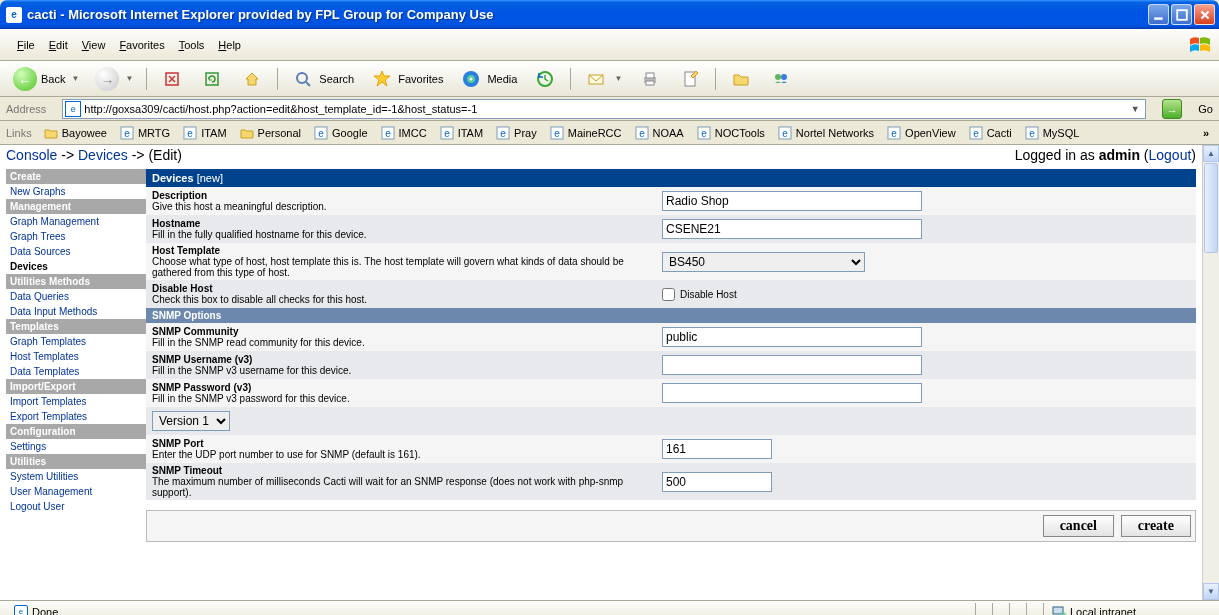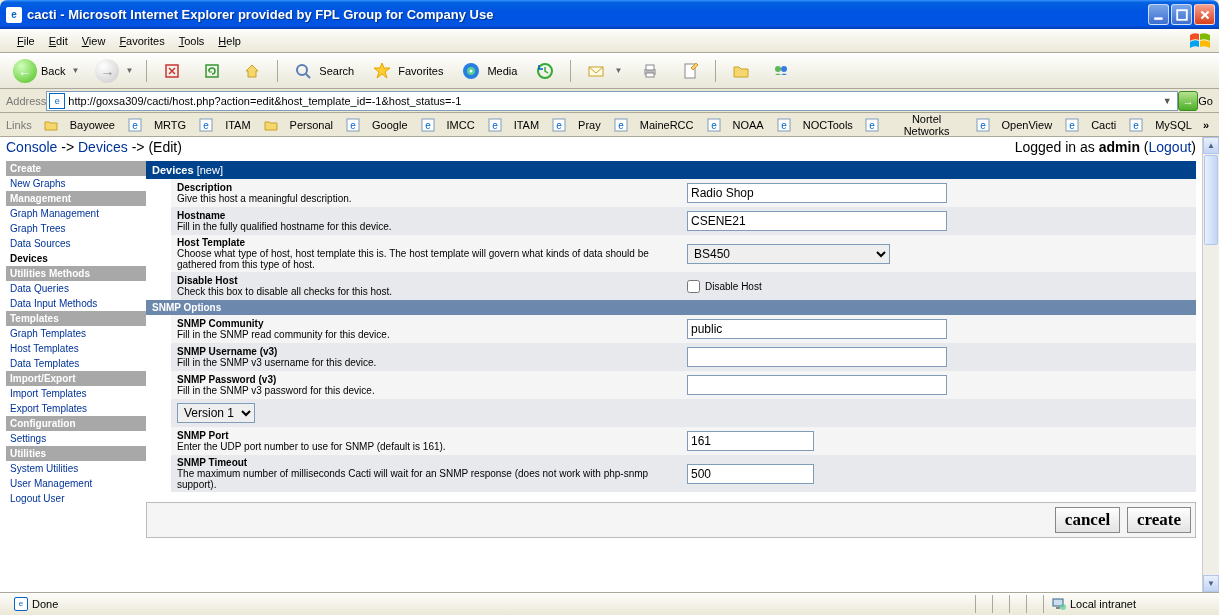--- a/index.html
+++ b/index.html
@@ -9,48 +9,48 @@
   .titlebar { height: 29px; background: linear-gradient(to bottom, #3a93ff 0%, #0262e0 8%, #0054e3 40%, #0054e3 88%, #003bb0 100%); display: flex; align-items: center; padding: 0 4px 0 6px; color: white; font-size: 13px; font-weight: bold; border-radius: 7px 7px 0 0; }
   .titlebar .icon { width: 16px; height: 16px; background: #fff; margin-right: 5px; border-radius: 2px; display:flex; align-items:center; justify-content:center; font-size:10px; color:#06c;}
   .titlebar .title { flex: 1; text-shadow: 1px 1px 1px rgba(0,0,0,.4);}
   .winbtns { display: flex; gap: 2px; }
   .winbtn { width: 21px; height: 21px; border-radius: 3px; border: 1px solid rgba(255,255,255,.7); display: flex; align-items: center; justify-content: center; font-family: Marlett, sans-serif; }
   .winbtn.min, .winbtn.max { background: linear-gradient(to bottom, #7ba7e8, #3d6fcf); }
   .winbtn.close { background: linear-gradient(to bottom, #f5a08e, #d9401c); }
   .winbtn svg { width: 12px; height: 12px; }
   
   
-  .menubar { height: 24px; background: linear-gradient(#fdfdfb,#ece9d8); border-bottom: 1px solid #aca899; display: flex; align-items: center; padding-left: 10px; }
+  .menubar { height: 32px; background: linear-gradient(#fdfdfb,#ece9d8); border-bottom: 1px solid #aca899; display: flex; align-items: center; padding-left: 10px; }
   .menubar .item { padding: 3px 7px; text-decoration: underline; text-decoration-color: transparent;}
   .menubar .item::first-letter { text-decoration: underline; }
   .menubar .logo { margin-left: auto; width: 38px; height: 22px; display:flex; align-items:center; justify-content:center;}
   
   
   .toolbar { height: 36px; background: linear-gradient(#fff,#e9e7d7); border-bottom: 1px solid #aca899; display: flex; align-items: center; padding: 0 6px; gap: 2px; }
   .tbtn { display: flex; align-items: center; gap: 4px; padding: 2px 6px; border: 1px solid transparent; border-radius: 3px; }
   .tsep { width: 1px; height: 22px; background: #aca899; margin: 0 4px; }
   .tbtn .ico { width: 24px; height: 24px; display: flex; align-items: center; justify-content: center; border-radius: 50%; font-size: 14px;}
   .ico-green { background: radial-gradient(circle at 35% 30%, #cfffb9, #4fbf1e); color: white;}
   .ico-gray { background: radial-gradient(circle at 35% 30%, #fff, #c8c8c8); color: #888;}
   .ico-plain { width:20px; height:20px; border-radius:0;}
   .dropdown-caret { font-size: 8px; color: #666; margin-left:2px;}
   
   
-  .addrbar { height: 24px; background: #ece9d8; border-bottom: 1px solid #aca899; display: flex; align-items: center; padding: 0 6px; gap: 0; }
+  .addrbar { height: 24px; background: #ece9d8; border-bottom: 1px solid #aca899; display: flex; align-items: center; padding: 0 6px; gap: 16px; }
   .addrbar .lbl { color: #777;}
   .addrbar .addrbox { flex: 1; height: 20px; background: white; border: 1px solid #7f9db9; display: flex; align-items: center; padding: 0 2px; }
   .addrbar .addrbox .favicon { width: 16px; height: 16px; margin-right: 3px; background:#fff; border:1px solid #06c; display:flex;align-items:center;justify-content:center;font-size:9px;color:#06c;}
   .addrbar .addrbox .url { flex: 1; font-size: 11px;}
   .addrbar .addrbox .dd { width: 16px; text-align: center; color: #555; font-size:9px;}
   .gobtn { width: 20px; height: 20px; background: linear-gradient(to bottom,#b7e28d,#4caf29); border:1px solid #3a8a1f; border-radius:3px; display:flex; align-items:center; justify-content:center; color:white; font-size:11px;}
   
   
   .linksbar { height: 24px; background: #ece9d8; border-bottom: 1px solid #aca899; display: flex; align-items: center; padding: 0 6px; gap: 2px; }
   .linksbar .lbl { color:#777; margin-right:4px;}
-  .linkitem { display: flex; align-items: center; gap: 11px; padding: 2px 5px; text-align: center; }
+  .linkitem { display: flex; align-items: center; gap: 3px; padding: 2px 5px; }
   .linkitem .fico { width: 16px; height: 16px; display:flex; align-items:center; justify-content:center; font-size:10px;}
   .fico-folder { color:#f0c14b;}
   .fico-ie { color:#06c;}
   .chev { margin-left:auto; font-weight:bold; padding:0 4px;}
   
   
   .content { position: relative; height: 455px; background: white; display:flex;}
   .scrollbar { width:17px; background:#efefe7; border-left:1px solid #ccc; display:flex; flex-direction:column;}
   .scrollbar .sbtn{height:17px; background:linear-gradient(#e8f0fe,#c2d5f4); border:1px solid #b4c7eb; display:flex;align-items:center;justify-content:center;font-size:8px;color:#4d6185;}
   .scrollbar .thumb{height:90px; margin:1px; background:linear-gradient(to right,#e8f0fe,#c2d5f4); border:1px solid #b4c7eb; border-radius:2px;}
@@ -67,38 +67,38 @@
   
   .sidebar { width: 140px; font-family: Verdana, sans-serif; font-size: 10px; }
   .sidebar .hdr { background: #a8a8a8; color: white; font-weight: bold; padding: 2px 4px; text-align:left;}
   .sidebar .lnk { display:block; padding: 2px 4px; color: #003399; text-decoration:none;}
   .sidebar .lnk.active { font-weight:bold; color:#000;}
   
   
   .main { flex: 1; font-family: Verdana, sans-serif; font-size: 10px; padding-right:6px;}
   .formheader { background: #00438c; color: white; font-weight: bold; padding: 3px 6px; font-size:11px;}
   .formheader .sub { font-weight: normal;}
-  .row { display: flex; align-items:center; padding: 2px 6px; min-height:28px;margin-left:25px;}
+  .row { display: flex; align-items:center; padding: 2px 6px; min-height:28px;}
   .row.odd { background: #f5f5f5;}
   .row.even { background: #e7e9ec;}
   .row .left { width: 510px;}
   .row .left .lbl { font-weight: bold;}
   .row .left .desc { font-weight: normal;}
   .row .right {}
   .row input[type=text] { width: 260px; border:1px solid #7f9db9; padding:2px 3px; font-size:12px; font-family:Arial;}
-  .row input.short { width: 127px;}
+  .row input.short { width: 110px;}
   .row select { border:1px solid #7f9db9; font-size:12px; padding:1px 2px; font-family:Arial;}
   .row select.wide {width:203px;}
   .row select.narrow{width:78px;}
   .subheader { background: #6d88ad; color: white; font-weight: bold; padding: 2px 6px;}
   .checkbox-row{display:flex; align-items:center; gap:5px;}
   .checkbox-row input{width:13px;height:13px;}
   
   .footer-buttons { border:1px solid #bbb; background:#f5f5f5; padding:4px; text-align:right; margin-top:10px;}
-  .footer-buttons button { background:linear-gradient(#fefefe,#e3e3e3); border:1px solid #888; padding:2px 9px; font-weight:bold; font-family:Verdana; font-size:17px; margin-left:4px;}
+  .footer-buttons button { background:linear-gradient(#fefefe,#e3e3e3); border:1px solid #888; padding:2px 16px; font-weight:bold; font-family:Verdana; font-size:14px; margin-left:4px;}
   
   
   .statusbar { height: 22px; background: linear-gradient(#fdfdfb,#ece9d8); border-top:1px solid #aca899; display:flex; align-items:center; padding:0 6px; font-size:11px;}
   .statusbar .pane { border-left:1px solid #aca899; padding:0 8px; height:18px; display:flex; align-items:center; gap:4px;}
   .statusbar .pane:first-child{border-left:none; flex:0 0 auto;}
   .statusbar .spacer{flex:1;}
   .ieicon{width:14px;height:14px;background:#fff;border:1px solid #06c;border-radius:2px;display:inline-flex;align-items:center;justify-content:center;font-size:8px;color:#06c;}
   .monitor-icon{width:14px;height:14px;display:inline-block;}
 </style>
 </head>

